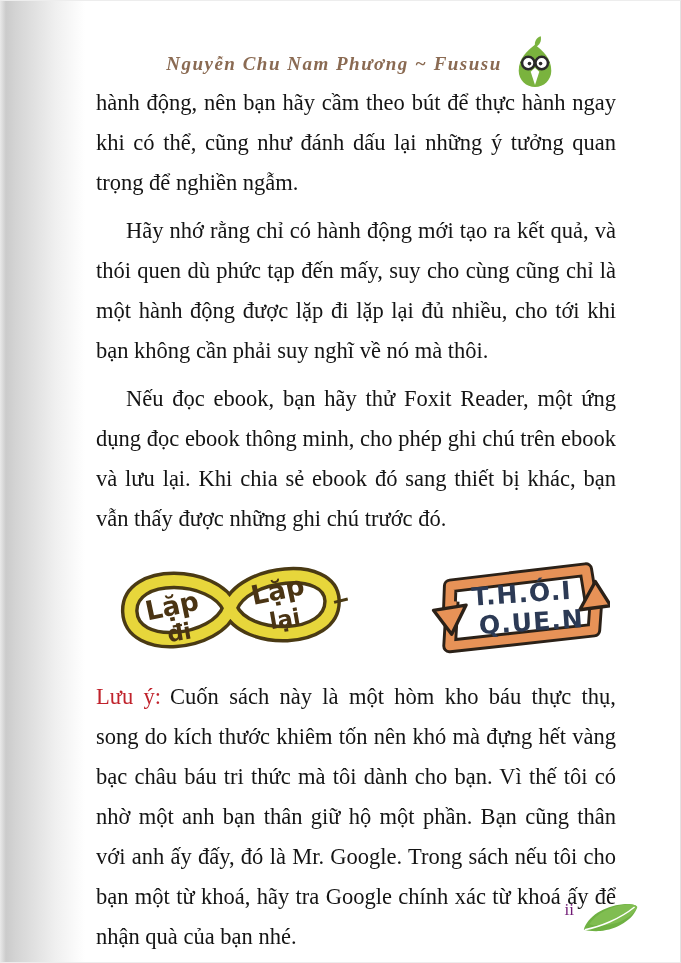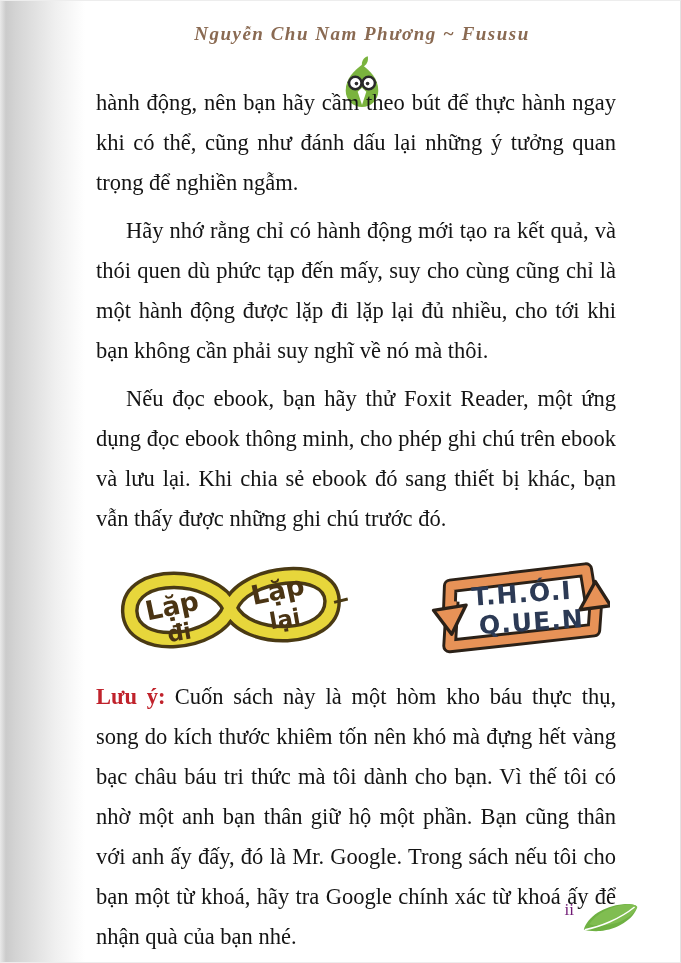--- a/index.html
+++ b/index.html
@@ -13,40 +13,40 @@
     box-sizing:border-box;
     overflow:hidden;
     font-family:"Liberation Serif", serif;
   }
   .spine{
     position:absolute;left:0;top:0;bottom:0;width:90px;
     background:linear-gradient(to right,#e9e9e9 0px,#cbcbcb 6px,#d4d4d4 16px,#efefef 55px,#ffffff 85px);
     pointer-events:none;
   }
   .header{
-    position:absolute;top:22px;left:90px;right:46px;
-    display:flex;justify-content:space-between;align-items:center;gap:10px;flex-direction:column;
+    position:absolute;top:34px;left:90px;right:46px;
+    display:flex;justify-content:center;align-items:center;gap:10px;
   }
   .author-line{
     color:#8a6a52;
     font-family:"Liberation Serif", serif;
     font-style:italic;font-weight:bold;
     font-size:19px;letter-spacing:1.5px;
     white-space:nowrap;
   }
   .mascot{width:46px;height:58px;flex:0 0 auto;}
   .content{
     position:absolute;top:74px;left:88px;width:536px;
     color:#141414;
     font-size:22.5px;line-height:40px;
     text-align:justify;
   }
   .content p{margin:8px;padding:0;}
   .content p.indent{text-indent:30px;}
-  .note-label{color:#c0232c;font-weight:bold;margin-right:9px;}
+  .note-label{color:#c0232c;font-weight:normal;margin-right:9px;}
   .illustration{
     height:122px;margin:4px 0 2px 0;
     display:flex;align-items:center;justify-content:space-between;
     padding:0 14px 0 24px;
   }
   .hand-text{font-family:"DejaVu Sans", sans-serif;font-weight:bold;}
   .footer{
     position:absolute;right:40px;bottom:26px;
     display:flex;align-items:flex-start;gap:8px;
   }

